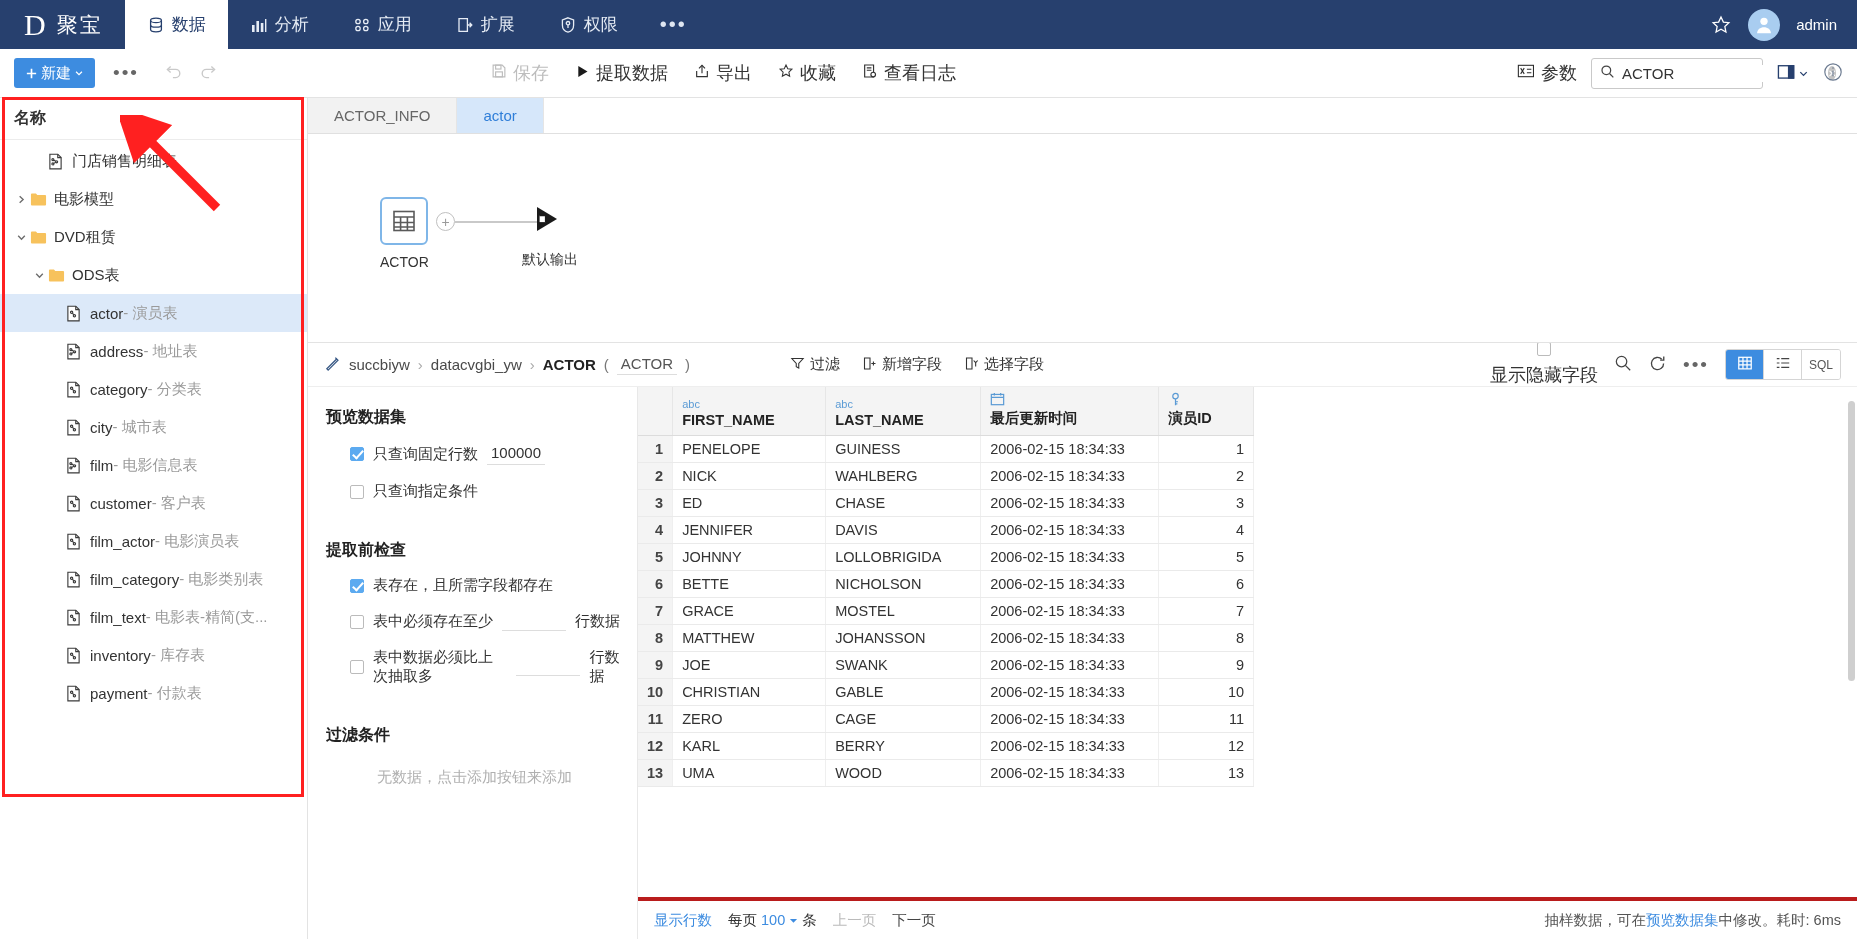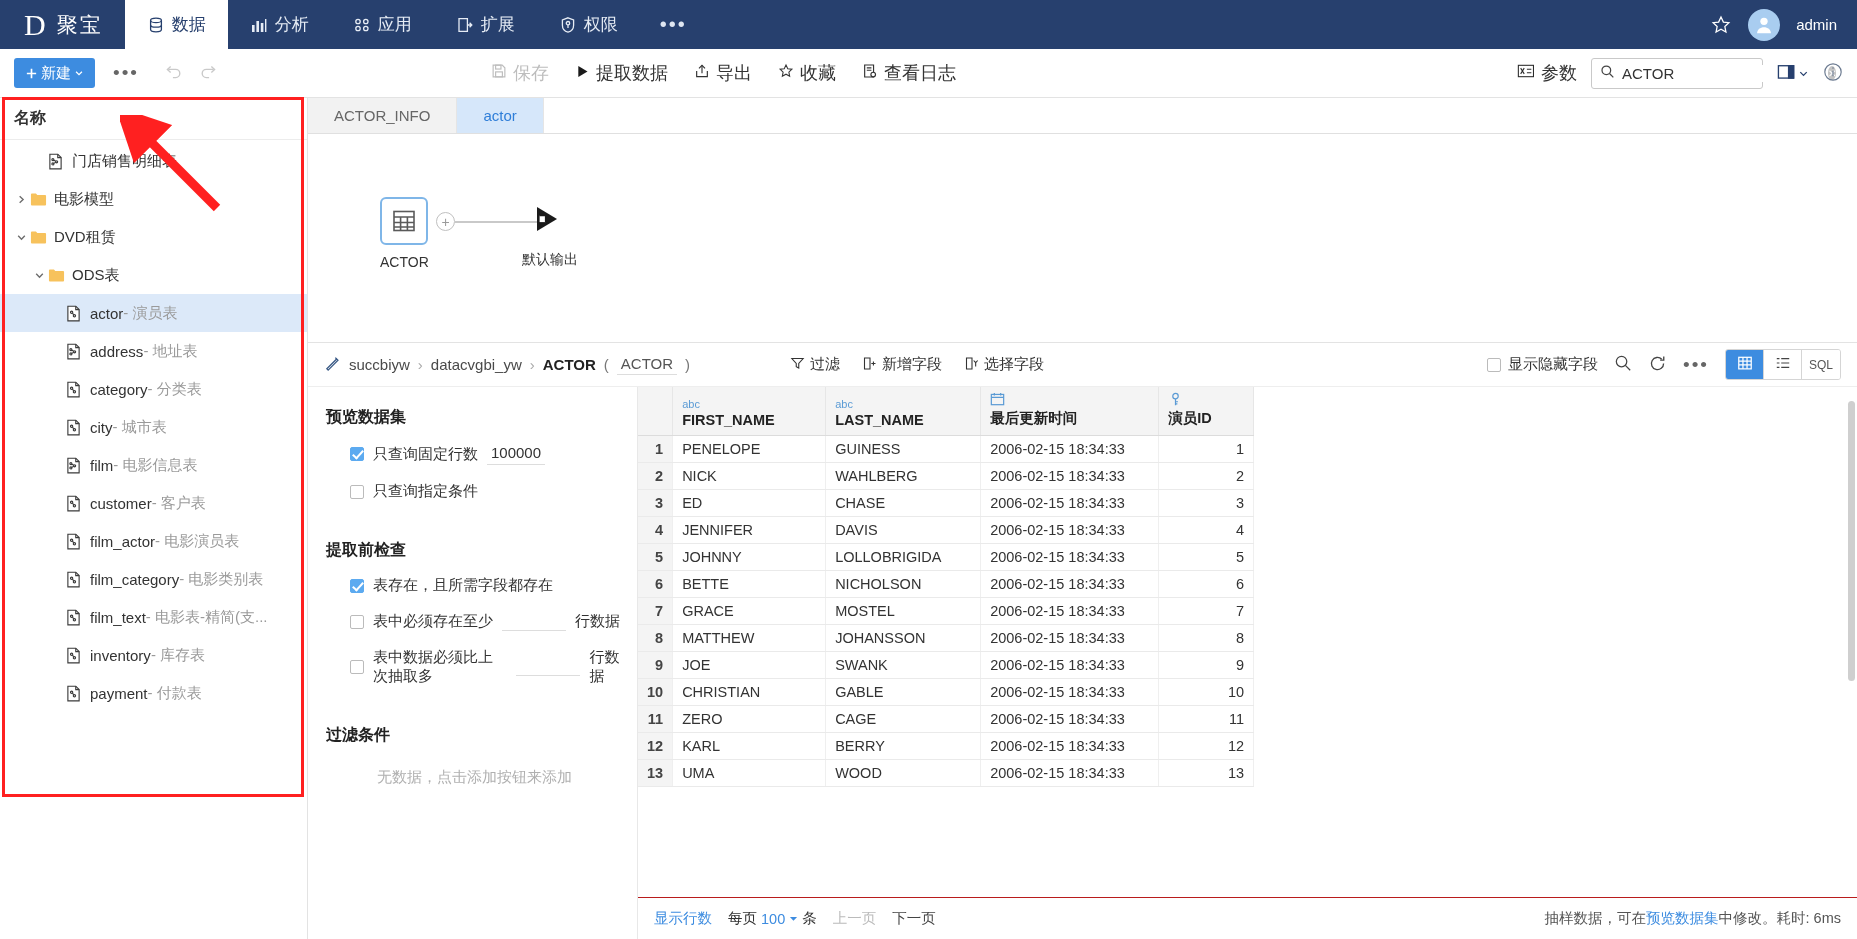--- a/index.html
+++ b/index.html
@@ -109,21 +109,21 @@
   .crumbbar { height: 44px; display: flex; align-items: center; padding: 0 16px; border-bottom: 1px solid #eee; }
   .crumb { display: flex; align-items: center; gap: 8px; font-size: 15px; }
   .crumb a { color: #4a4a4a; text-decoration: none; cursor: pointer; }
   .crumb .sep { color: #aaa; }
   .crumb .cur { font-weight: bold; color: #222; }
   .crumb .paren { color: #777; }
   .crumb .alias { color: #555; border-bottom: 1px solid #ddd; padding: 0 4px 2px; }
   .crumb-actions { display: flex; align-items: center; gap: 22px; margin-left: 100px; }
   .ca { display: flex; align-items: center; gap: 5px; font-size: 15px; cursor: pointer; color:#333; }
   .crumb-right { margin-left: auto; display: flex; align-items: center; gap: 16px; }
-  .chk-lbl { display: flex; align-items: center; gap: 7px; font-size: 15px; cursor: pointer; }
+  .chk-lbl { display: flex; align-items: center; gap: 7px; font-size: 18px; cursor: pointer; flex-direction: column; }
   .cbox { width: 14px; height: 14px; border: 1px solid #bbb; border-radius: 2px; background: #fff; flex:none;}
   .cbox.on { background: #5caaf0; border-color: #5caaf0; position: relative; }
   .cbox.on::after { content: ""; position: absolute; left: 4px; top: 0px; width: 4px; height: 9px;
     border: solid #fff; border-width: 0 2px 2px 0; transform: rotate(42deg); }
   .viewtoggle { display: flex; border: 1px solid #d5d5d5; border-radius: 3px; overflow: hidden; }
   .vt { width: 38px; height: 29px; display: flex; align-items: center; justify-content: center;
     background: #fff; border-right: 1px solid #d5d5d5; cursor: pointer; color:#555; font-size:12px;}
   .vt:last-child { border-right: none; }
   .vt.active { background: #3d8ce0; color: #fff; }
   .panes { flex: 1; display: flex; min-height: 0; }
@@ -149,21 +149,21 @@
   tbody td {
     border-bottom: 1px solid #eaeaea; border-right: 1px solid #efefef;
     padding: 5px 9px; height: 25px; color: #333; white-space: nowrap;
   }
   td.idx { background: #f4f4f4; text-align: right; font-weight: bold; color: #444; width: 32px; padding-right: 9px;}
   td.num { text-align: right; }
   .col-fn { width: 153px; } .col-ln { width: 155px; } .col-dt { width: 178px; } .col-id { width: 95px; }
   .abc { color: #5b9bd5; font-size: 11px; font-weight: normal; font-family:"Liberation Sans",sans-serif; }
   
   .footer { height: 42px; display: flex; align-items: center; padding: 12px 16px;
-    border-top: 1px solid #b91c1c; font-size: 14.5px; background:#fff; }
+    border-top: 4px solid #b91c1c; font-size: 14.5px; background:#fff; }
   .fl { display: flex; align-items: center; gap: 16px; }
   .link { color: #3d8ce0; cursor: pointer; }
   .muted { color: #bbb; cursor: default; }
   .pg { color: #444; cursor: pointer; }
   .fr { margin-left: auto; color: #555; }
   .pagesel { display:flex; align-items:center; gap:4px; }
   
   .vscroll { position: absolute; right: 2px; top: 14px; width: 7px; height: 280px;
     background: #cfcfcf; border-radius: 4px; cursor: pointer; }
   

